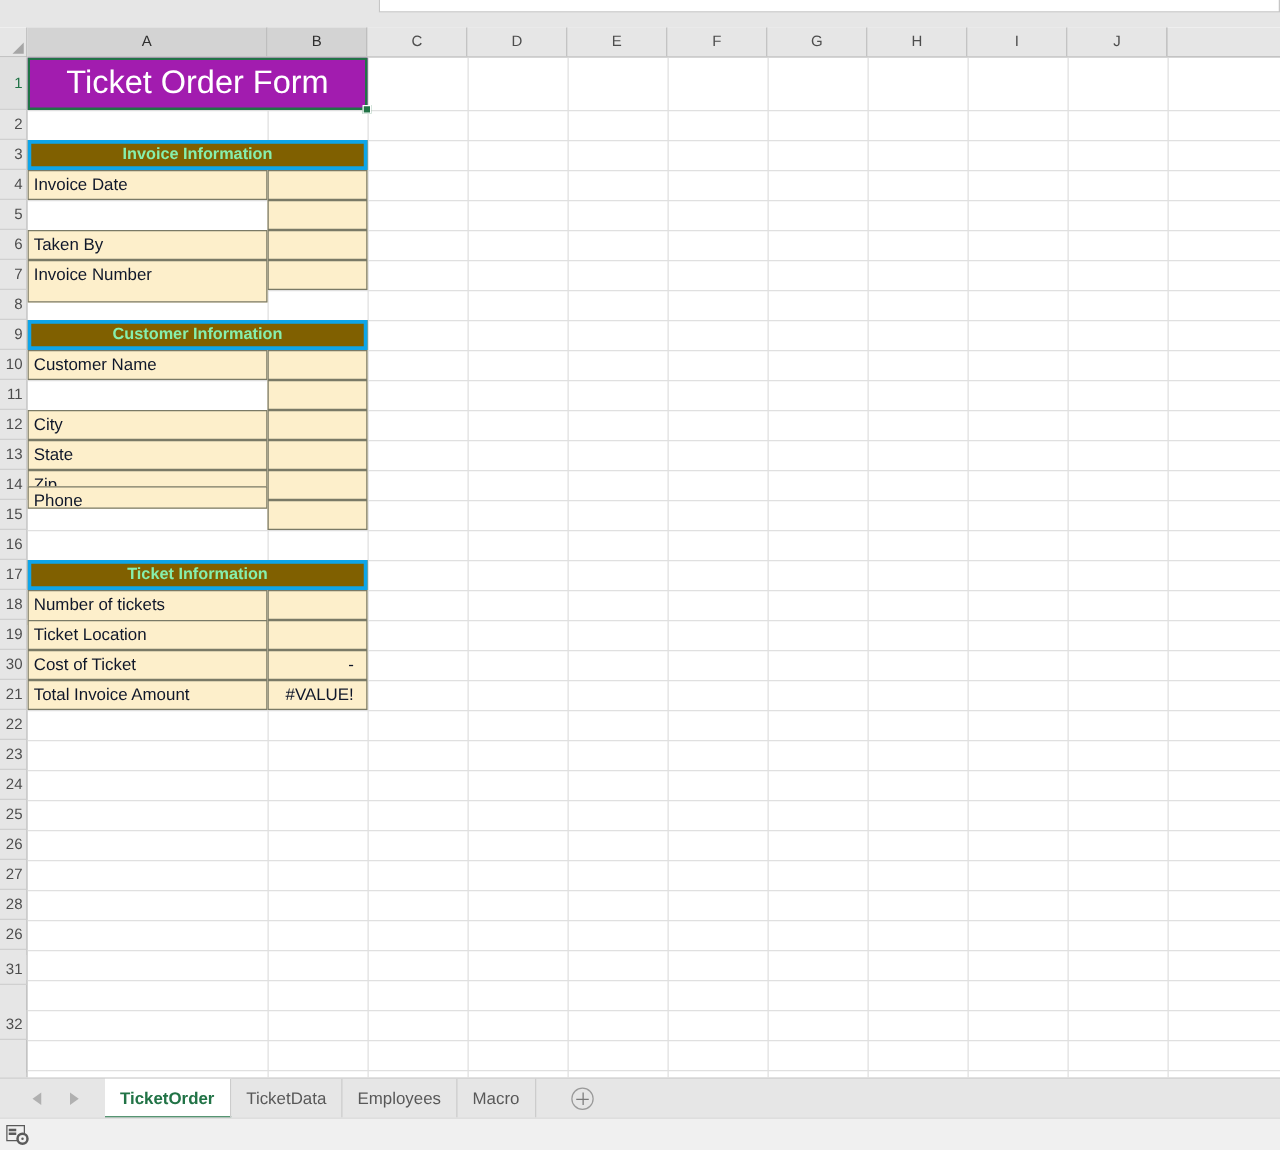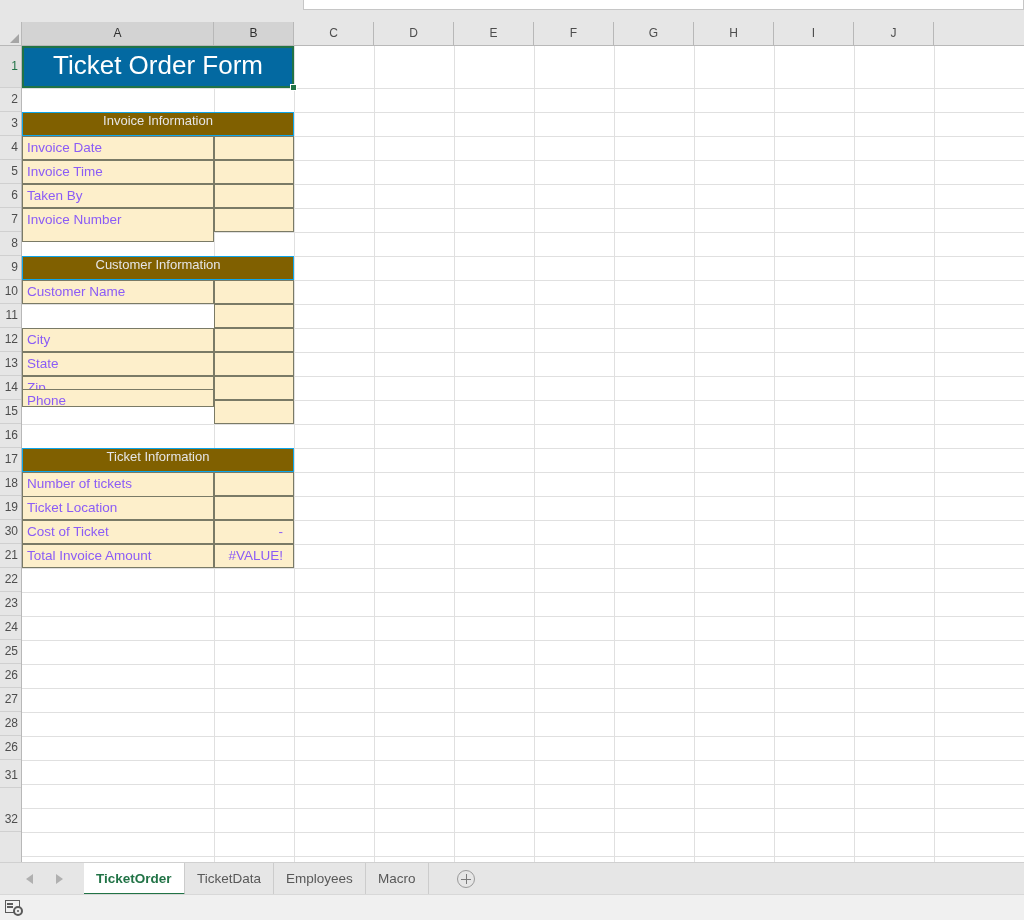--- a/index.html
+++ b/index.html
@@ -133,38 +133,38 @@
     left: 0;
     height: 1px;
     width: 1002px;
     background: #e0e0e0;
   }
 
   .cell {
     position: absolute;
     box-sizing: border-box;
     font-size: 13.5px;
-    color: #8b5cf6;
+    color: #0f172a;
     white-space: nowrap;
     overflow: hidden;
   }
 
   
   .banner {
     background: #806000;
-    color: #e5e5e5;
-    font-weight: normal;
+    color: #86efac;
+    font-weight: bold;
     font-size: 13px;
     text-align: center;
-    border: 1px solid #0ea5e9;
+    border: 3px solid #0ea5e9;
   }
 
   
   .title-cell {
-    background: #0369a1;
+    background: #a21caf;
     color: #ffffff;
     font-size: 26px;
     text-align: center;
     line-height: 38px;
     font-weight: normal;
   }
 
   
   .lbl {
     background: #fdefcb;
@@ -410,21 +410,20 @@
       <div class="gridline-h" style="top: 690px;"></div>
       <div class="gridline-h" style="top: 714px;"></div>
       <div class="gridline-h" style="top: 738px;"></div>
       <div class="gridline-h" style="top: 762px;"></div>
       <div class="gridline-h" style="top: 786px;"></div>
       <div class="gridline-h" style="top: 810px;"></div>
       <div class="cell title-cell" style="top: 0px; height: 42px; left: 0px; width: 272px;">Ticket Order Form</div>
       <div class="cell banner" style="top: 66px; height: 24px; left: 0px; width: 272px;">Invoice Information</div>
       <div class="cell lbl" style="top: 90px; height: 24px; left: 0px; width: 192px;">Invoice Date</div>
       <div class="cell val" style="top: 90px; height: 24px; left: 192px; width: 80px;"></div>
-      <div class="cell lbl" style="top: 114px; height: 24px; left: 0px; width: 192px;">Invoice Time</div>
       <div class="cell val" style="top: 114px; height: 24px; left: 192px; width: 80px;"></div>
       <div class="cell lbl" style="top: 138px; height: 24px; left: 0px; width: 192px;">Taken By</div>
       <div class="cell val" style="top: 138px; height: 24px; left: 192px; width: 80px;"></div>
       <div class="cell lbl" style="top: 162px; height: 34px; left: 0px; width: 192px;">Invoice Number</div>
       <div class="cell val" style="top: 162px; height: 24px; left: 192px; width: 80px;"></div>
       <div class="cell banner" style="top: 210px; height: 24px; left: 0px; width: 272px;">Customer Information</div>
       <div class="cell lbl" style="top: 234px; height: 24px; left: 0px; width: 192px;">Customer Name</div>
       <div class="cell val" style="top: 234px; height: 24px; left: 192px; width: 80px;"></div>
       <div class="cell val" style="top: 258px; height: 24px; left: 192px; width: 80px;"></div>
       <div class="cell lbl" style="top: 282px; height: 24px; left: 0px; width: 192px;">City</div>

